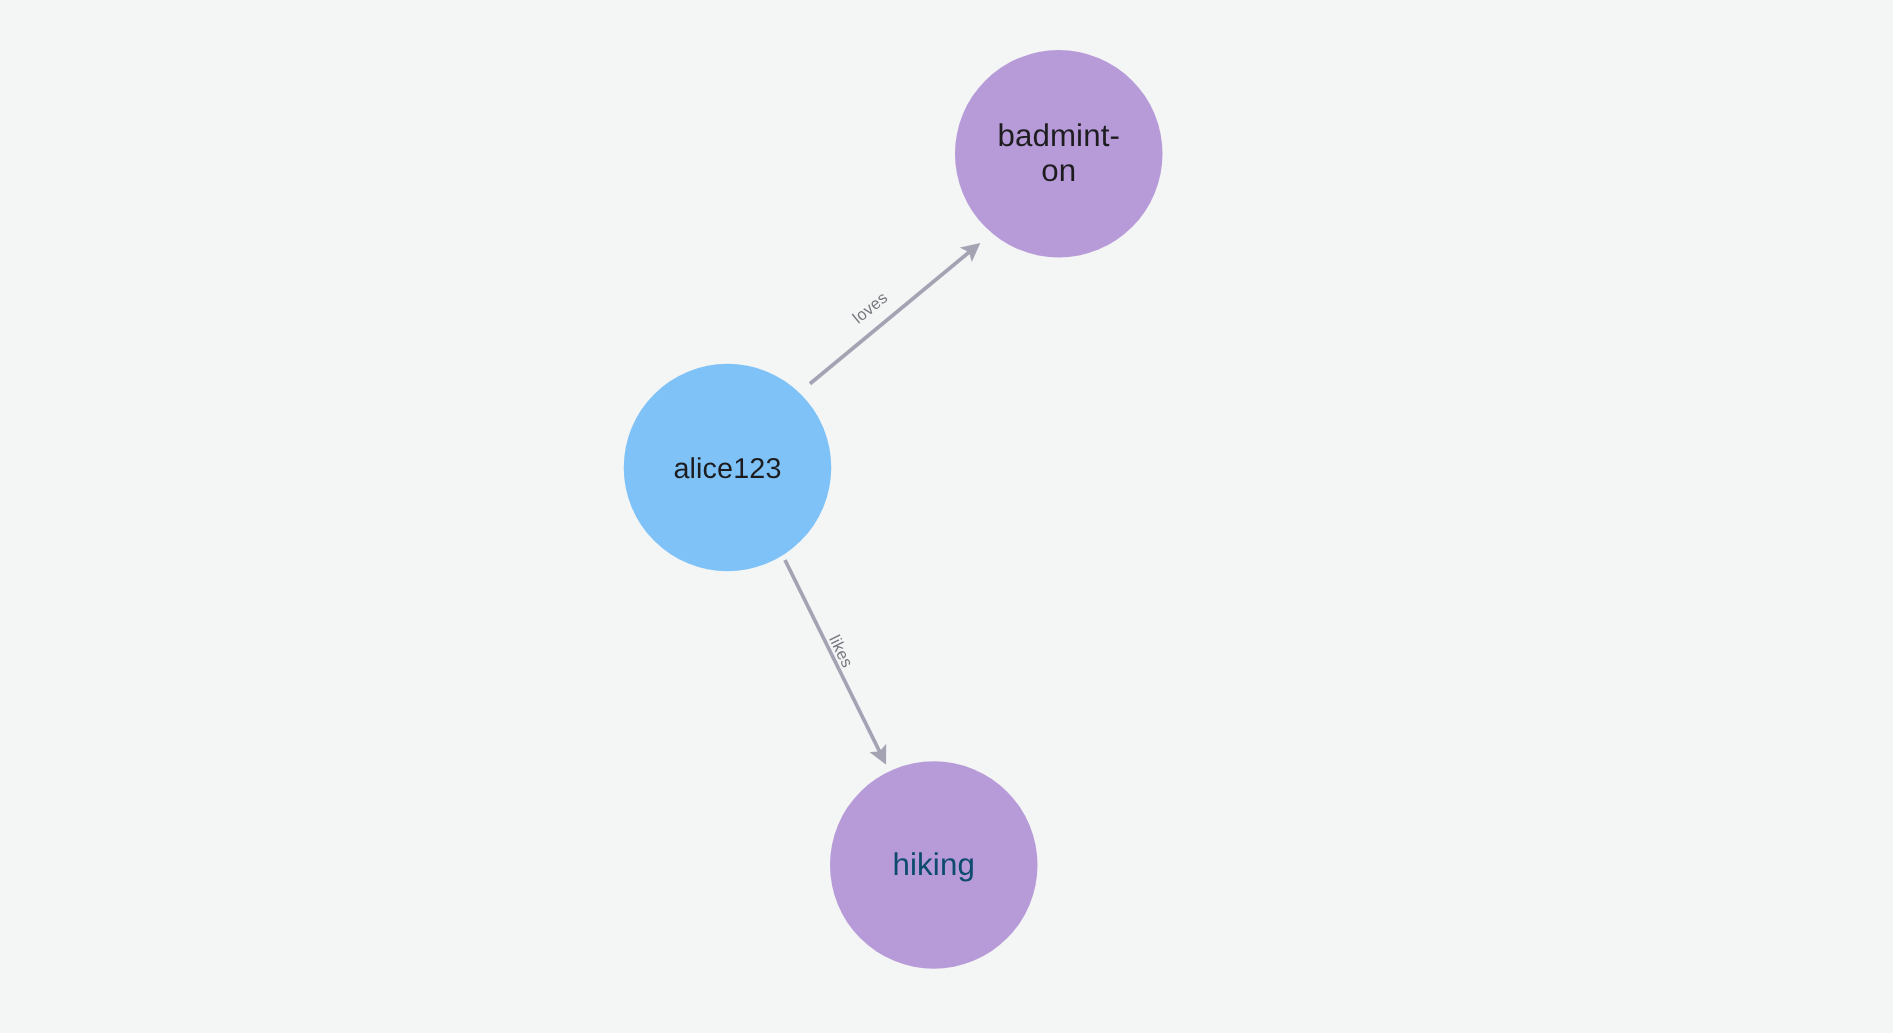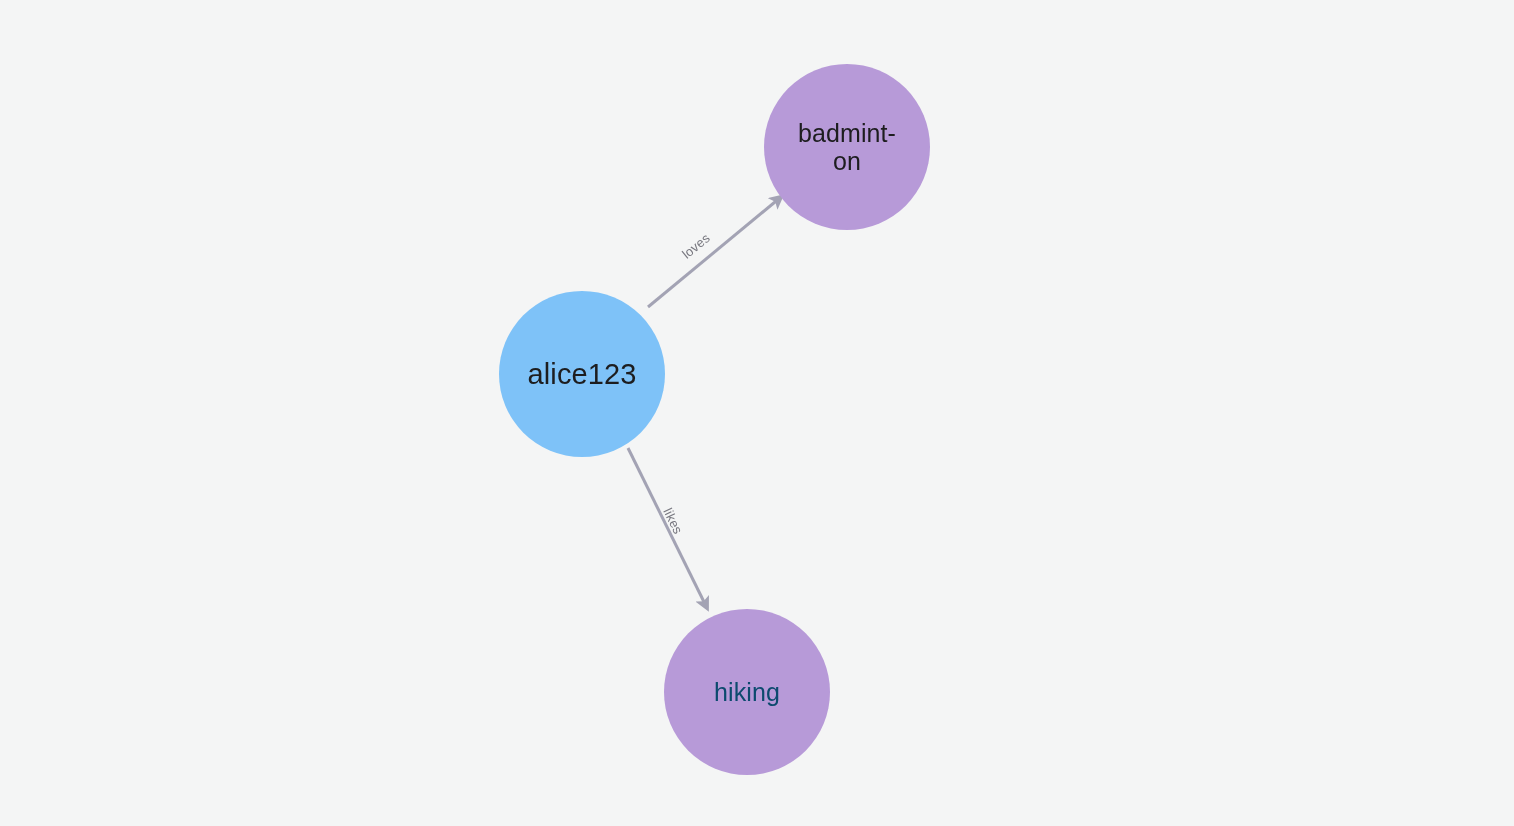--- a/index.html
+++ b/index.html
@@ -68,25 +68,25 @@
       </marker>
     </defs>
     <line id="edge-line-0" stroke="#a3a3b4" stroke-width="3" marker-end="url(#arrow-loves)" x1="648" y1="307" x2="781" y2="197"></line>
     <line id="edge-line-1" stroke="#a3a3b4" stroke-width="3" marker-end="url(#arrow-likes)" x1="628" y1="448" x2="707" y2="608"></line>
   </svg>
 
   <div class="edge-label" id="edge-label-0" style="left: 696px; top: 246px; transform: translate(-50%, -50%) rotate(-39deg);">loves</div>
 
   <div class="edge-label" id="edge-label-1" style="left: 673px; top: 521px; transform: translate(-50%, -50%) rotate(64deg);">likes</div>
 
-  <div class="graph-node" id="node-0" style="left: 499px; top: 291px; width: 166px; height: 166px; background: rgb(126, 194, 248); color: rgb(29, 29, 31); font-size: 29px;">
+  <div class="graph-node" id="node-0" style="left: 499px; top: 291px; width: 166px; height: 166px; background: rgb(126, 194, 248); color: rgb(29, 29, 31); font-size: 23px;">
     <span class="node-label">alice123</span>
   </div>
 
-  <div class="graph-node" id="node-1" style="left: 764px; top: 64px; width: 166px; height: 166px; background: rgb(183, 154, 216); color: rgb(29, 29, 31); font-size: 25px;">
+  <div class="graph-node" id="node-1" style="left: 764px; top: 40px; width: 166px; height: 166px; background: rgb(183, 154, 216); color: rgb(29, 29, 31); font-size: 25px;">
     <span class="node-label">badmint-
 on</span>
   </div>
 
   <div class="graph-node" id="node-2" style="left: 664px; top: 609px; width: 166px; height: 166px; background: rgb(183, 154, 216); color: #0c4a6e; font-size: 25px;">
     <span class="node-label">hiking</span>
   </div>
 
 </div>
 

